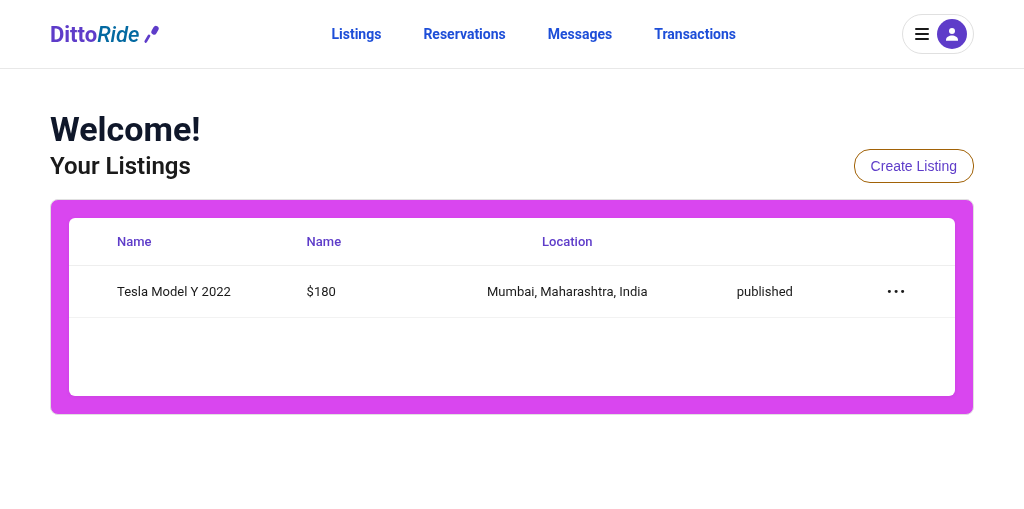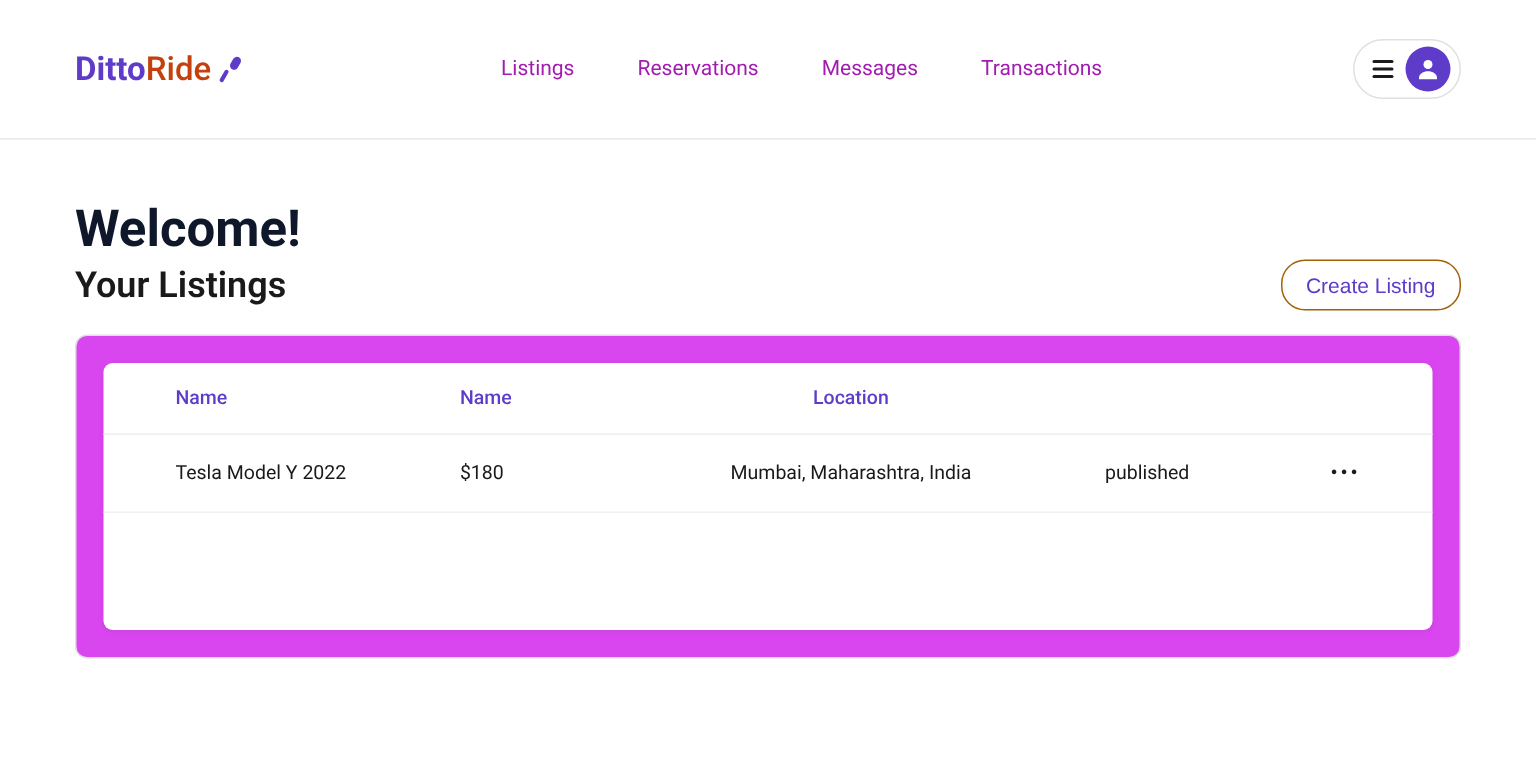--- a/index.html
+++ b/index.html
@@ -9,50 +9,51 @@
     }
     body {
       font-family: -apple-system, BlinkMacSystemFont, "Segoe UI", Roboto, Helvetica, Arial, sans-serif;
       background: #fff;
       color: #1a1a1a;
     }
     .header {
       display: flex;
       align-items: center;
       justify-content: space-between;
-      padding: 26px 50px;
+      padding: 14px 50px;
       border-bottom: 1px solid #e8e8e8;
     }
     .logo {
       display: flex;
       align-items: center;
       font-size: 22px;
       font-weight: 700;
       color: #5e3cc9;
       cursor: pointer;
     }
     .logo .ditto {
       color: #5e3cc9;
     }
     .logo .ride {
-      color: #c2410c;
+      color: #0369a1;
+      font-style: italic;
       font-weight: 500;
     }
     .logo-icon {
       margin-left: 4px;
       display: inline-flex;
     }
     .nav {
       display: flex;
       gap: 42px;
     }
     .nav-item {
-      color: #a21caf;
+      color: #1d4ed8;
       font-size: 14px;
-      font-weight: 400;
+      font-weight: 700;
       text-decoration: none;
       cursor: pointer;
     }
     .user-menu {
       display: flex;
       align-items: center;
       gap: 8px;
       border: 1px solid #e0e0e0;
       border-radius: 999px;
       padding: 4px 6px 4px 12px;

